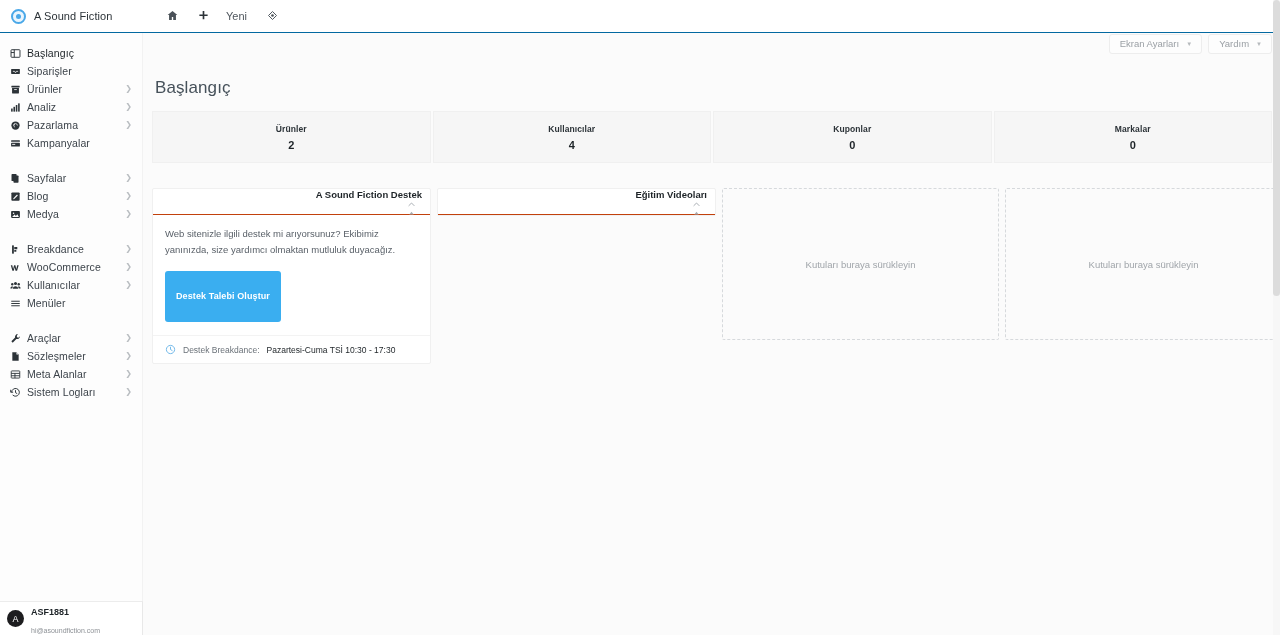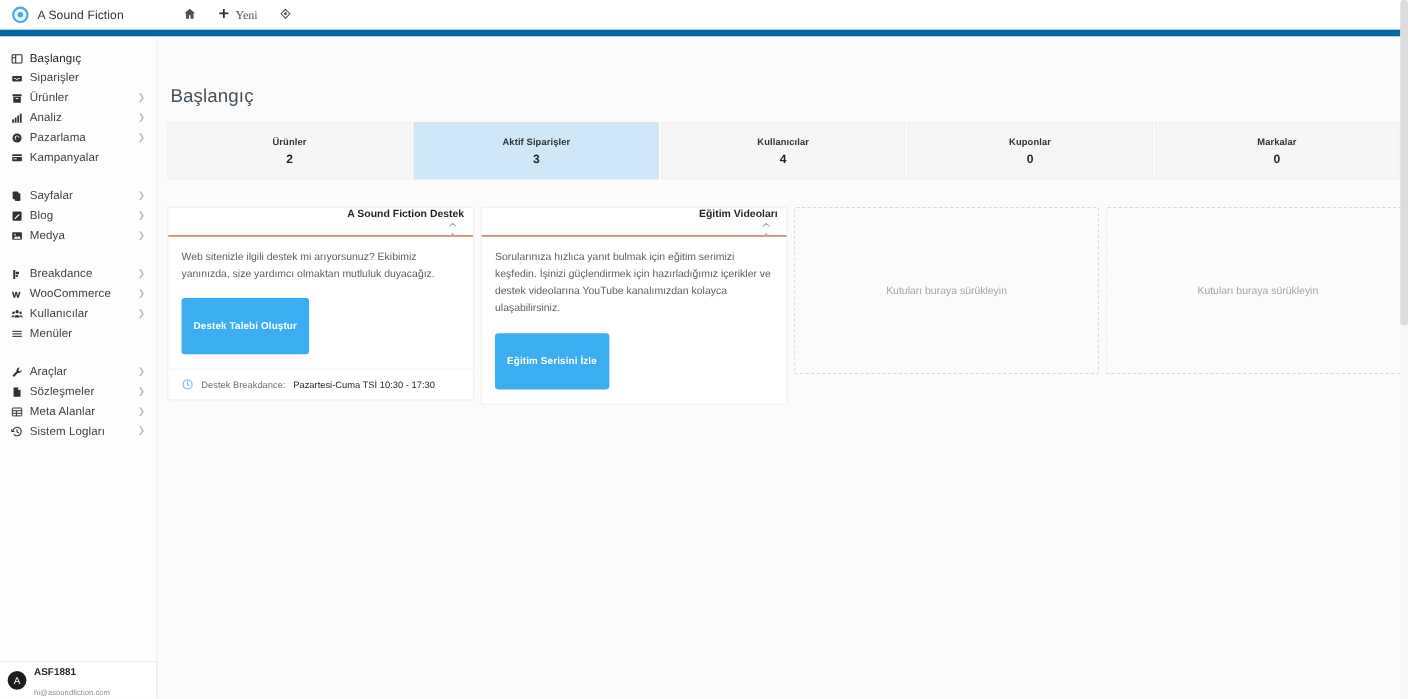--- a/index.html
+++ b/index.html
@@ -7,41 +7,41 @@
     width: 1280px; height: 635px;
     background: #fbfbfb;
     font-family: "Liberation Sans", sans-serif;
     color: #3c434a;
     overflow: hidden;
   }
 
   
   #admin-bar {
     position: absolute; top: 0; left: 0; width: 1280px; height: 33px;
-    background: #ffffff; border-bottom: 6px solid #0369a1;
+    background: #ffffff; border-bottom: 1px solid #0369a1;
     display: flex; align-items: center; z-index: 30;
   }
   .ab-brand {
     width: 143px; height: 33px; display: flex; align-items: center; gap: 8px;
     padding-left: 11px;
   }
   .ab-brand-name { font-size: 11px; color: #2c3338; letter-spacing: .1px; }
   .logo-ring {
     width: 15px; height: 15px; border-radius: 50%;
     border: 2px solid #4aa8e8; position: relative; flex: 0 0 auto;
     background: #eaf5fd;
   }
   .logo-ring::after {
     content: ""; position: absolute; left: 3px; top: 3px;
     width: 5px; height: 5px; border-radius: 50%; background: #4aa8e8;
   }
   .ab-items { display: flex; align-items: center; gap: 0px; margin-left: 14px; }
   .ab-item {
-    display: flex; align-items: center; gap: 5px; height: 33px;
-    padding: 0 10px; font-size: 11px; color: #50575e; cursor: pointer; font-family: Liberation Serif, serif;
+    display: flex; align-items: center; gap: 17px; height: 33px;
+    padding: 0 10px; font-size: 11px; color: #50575e; cursor: pointer;
   }
   .ab-glyph { font-size: 12px; line-height: 1; color: #4a5158; }
 
   
   #sidebar {
     position: absolute; top: 33px; left: 0; width: 143px; height: 602px;
     background: #fdfdfd; border-right: 1px solid #f2f2f2;
     padding-top: 11px; z-index: 20;
   }
   .nav-group { padding: 0 0 0 0; }
@@ -397,31 +397,37 @@
 <div id="user-card">
   <span class="avatar">A</span>
   <span>
     <span class="u-name">ASF1881</span><br>
     <span class="u-mail">hi@asoundfiction.com</span>
   </span>
 </div>
 
 <main id="content">
 
+  <div class="screen-meta">
+    <div class="meta-btn">
+      <span>Ekran Ayarları</span>
+      <span class="caret">▼</span>
+    </div>
+    <div class="meta-btn">
+      <span>Yardım</span>
+      <span class="caret">▼</span>
+    </div>
+  </div>
 
   <h1 class="page-title">Başlangıç</h1>
 
   <div class="stat-row">
     <div class="stat-card">
       <div class="stat-label">Ürünler</div>
       <div class="stat-value">2</div>
-    </div>
-    <div class="stat-card active">
-      <div class="stat-label">Aktif Siparişler</div>
-      <div class="stat-value">3</div>
     </div>
     <div class="stat-card">
       <div class="stat-label">Kullanıcılar</div>
       <div class="stat-value">4</div>
     </div>
     <div class="stat-card">
       <div class="stat-label">Kuponlar</div>
       <div class="stat-value">0</div>
     </div>
     <div class="stat-card">
@@ -472,24 +478,20 @@
             <svg width="9" height="9" viewBox="0 0 12 12" fill="none" stroke="#a8adb2" stroke-width="1.3" stroke-linecap="round">
                 <path d="M2.5 7.5 6 4l3.5 3.5"></path>
               </svg>
           </span>
           <span class="w-ctl">
             <svg width="9" height="9" viewBox="0 0 12 12" fill="#a8adb2">
                 <path d="M6 3.6 9 7.4H3z"></path>
               </svg>
           </span>
         </header>
-        <div class="widget-body">
-          <p class="w-text">Sorularınıza hızlıca yanıt bulmak için eğitim serimizi keşfedin. İşinizi güçlendirmek için hazırladığımız içerikler ve destek videolarına YouTube kanalımızdan kolayca ulaşabilirsiniz.</p>
-          <button class="w-btn">Eğitim Serisini İzle</button>
-        </div>
       </section>
     </div>
 
     <div class="dropzone dz-wide">
       <span>Kutuları buraya sürükleyin</span>
     </div>
 
     <div class="dropzone dz-wide">
       <span>Kutuları buraya sürükleyin</span>
     </div>

